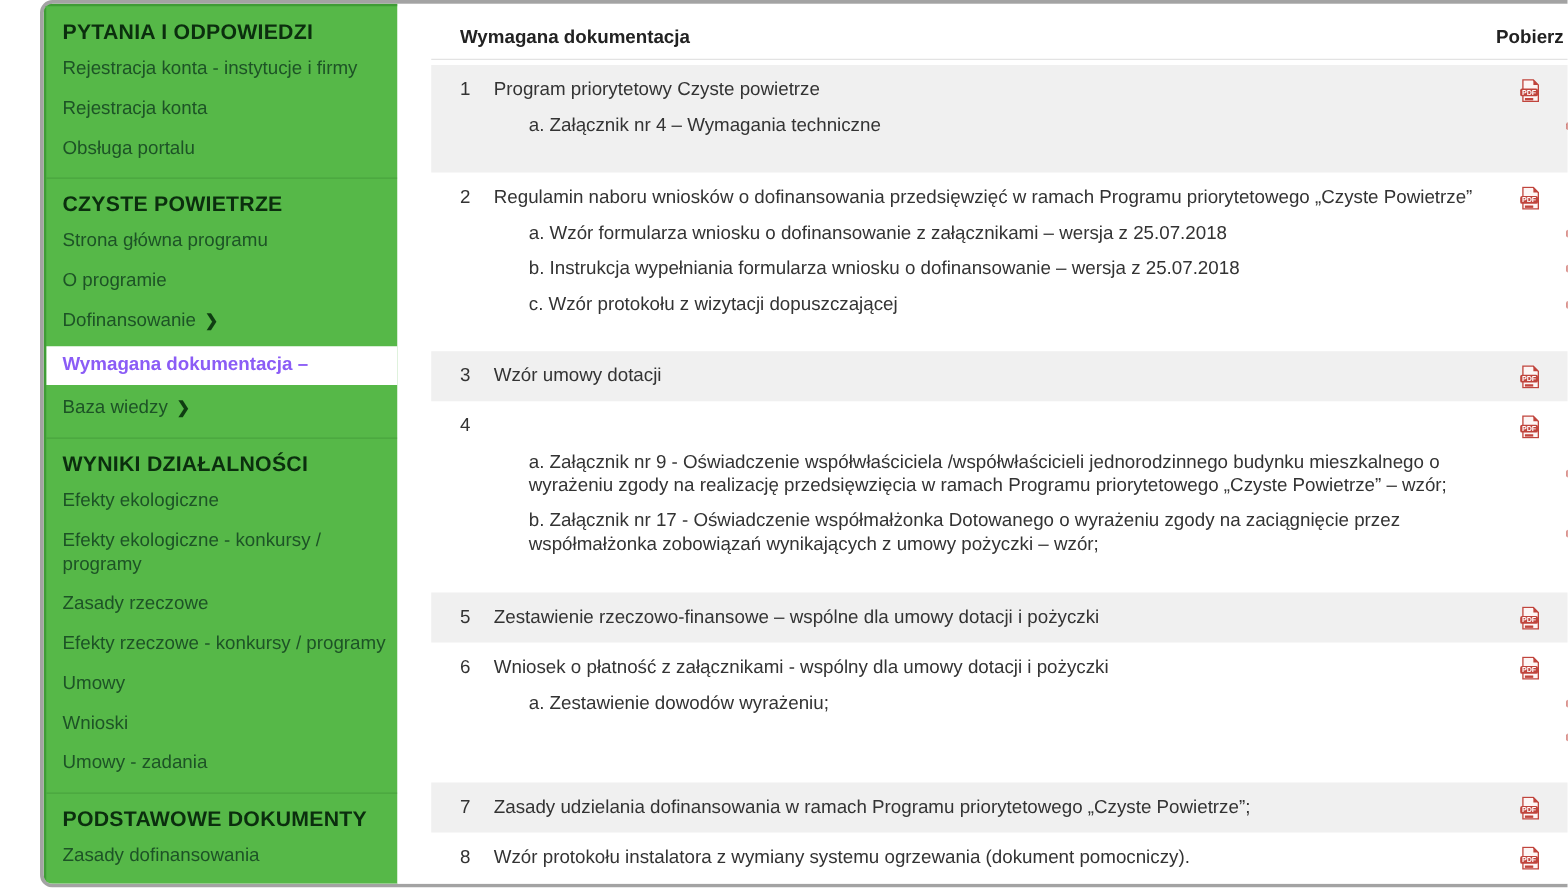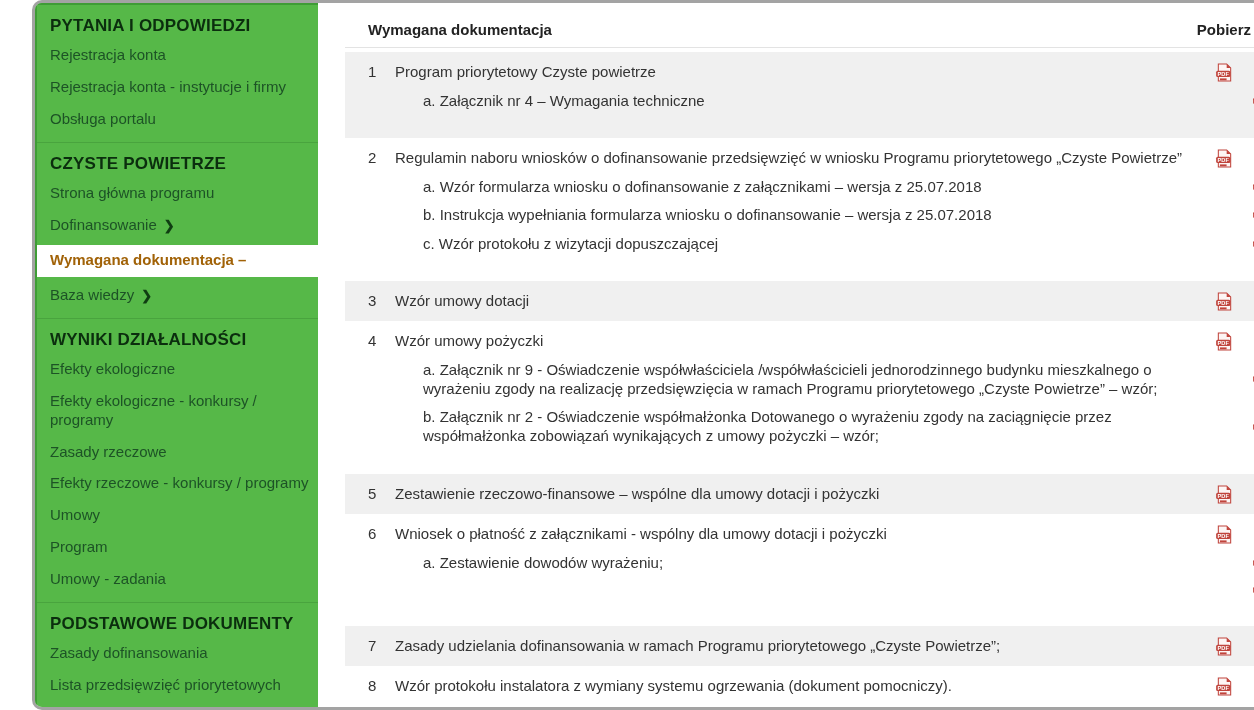--- a/index.html
+++ b/index.html
@@ -31,21 +31,21 @@
     font-size:17px; font-weight:700; color:#0b2e0e;
     padding:9px 13px 4px 13px; letter-spacing:.2px;
   }
   .item {
     font-size:15px; color:#1d5326;
     padding:6px 8px 7px 13px; line-height:1.25;
     cursor:pointer;
   }
   .item .chev { font-weight:700; color:#0f3d12; margin-left:7px; font-size:13px; }
   .item.active {
-    background:#ffffff; color:#a16207; font-weight:700;
+    background:#ffffff; color:#8b5cf6; font-weight:700;
     margin:3px 0;
   }
   .divider { border-top:1px solid #49a43e; margin:7px 0 2px 0; }
   
   .content {
     flex:1; background:#fff;
     padding:18px 0 0 27px;
     overflow:hidden;
   }
   .content-header {
@@ -78,49 +78,50 @@
 </style>
 </head>
 <body>
 
 <div class="window">
 
   <aside class="sidebar">
 
     <div class="sec">
       <div class="sec-title">PYTANIA I ODPOWIEDZI</div>
+      <div class="item">Rejestracja konta - instytucje i firmy</div>
       <div class="item">Rejestracja konta</div>
-      <div class="item">Rejestracja konta - instytucje i firmy</div>
       <div class="item">Obsługa portalu</div>
     </div>
 
     <div class="divider"></div>
 
     <div class="sec">
       <div class="sec-title">CZYSTE POWIETRZE</div>
       <div class="item">Strona główna programu</div>
+      <div class="item">O programie</div>
       <div class="item">
         <span>Dofinansowanie</span><span class="chev">❯</span>
       </div>
       <div class="item active">Wymagana dokumentacja –</div>
       <div class="item">
         <span>Baza wiedzy</span><span class="chev">❯</span>
       </div>
     </div>
 
     <div class="divider"></div>
 
     <div class="sec">
       <div class="sec-title">WYNIKI DZIAŁALNOŚCI</div>
       <div class="item">Efekty ekologiczne</div>
       <div class="item">Efekty ekologiczne - konkursy / programy</div>
       <div class="item">Zasady rzeczowe</div>
       <div class="item">Efekty rzeczowe - konkursy / programy</div>
       <div class="item">Umowy</div>
-      <div class="item">Program</div>
+      <div class="item">Wnioski</div>
       <div class="item">Umowy - zadania</div>
     </div>
 
     <div class="divider"></div>
 
     <div class="sec">
       <div class="sec-title">PODSTAWOWE DOKUMENTY</div>
       <div class="item">Zasady dofinansowania</div>
       <div class="item">Lista przedsięwzięć priorytetowych</div>
 
@@ -152,21 +153,21 @@
             <path class="pg" d="M3.5 1h8.8l4.2 4.2V19h-13z"></path>
             <path class="fold" d="M12.3 1v4.2h4.2z"></path>
             <rect class="lbl" x="1.2" y="8.2" width="15" height="6.6" rx="1.6"></rect>
             <text x="8.7" y="13.5">PDF</text>
             <rect class="band" x="5.2" y="16.2" width="7" height="2"></rect>
           </svg>
       </section>
 
       <section class="doc-row has-subs">
         <div class="num">2</div>
-        <div class="title">Regulamin naboru wniosków o dofinansowanie przedsięwzięć w wniosku Programu priorytetowego „Czyste Powietrze”</div>
+        <div class="title">Regulamin naboru wniosków o dofinansowania przedsięwzięć w ramach Programu priorytetowego „Czyste Powietrze”</div>
         <svg class="pdf main-ico" viewBox="0 0 20 20">
             <path class="pg" d="M3.5 1h8.8l4.2 4.2V19h-13z"></path>
             <path class="fold" d="M12.3 1v4.2h4.2z"></path>
             <rect class="lbl" x="1.2" y="8.2" width="15" height="6.6" rx="1.6"></rect>
             <text x="8.7" y="13.5">PDF</text>
             <rect class="band" x="5.2" y="16.2" width="7" height="2"></rect>
           </svg>
         <div class="sub">a. Wzór formularza wniosku o dofinansowanie z załącznikami – wersja z 25.07.2018</div>
         <svg class="pdf sub-ico" viewBox="0 0 20 20">
             <path class="pg" d="M3.5 1h8.8l4.2 4.2V19h-13z"></path>
@@ -200,37 +201,36 @@
             <path class="pg" d="M3.5 1h8.8l4.2 4.2V19h-13z"></path>
             <path class="fold" d="M12.3 1v4.2h4.2z"></path>
             <rect class="lbl" x="1.2" y="8.2" width="15" height="6.6" rx="1.6"></rect>
             <text x="8.7" y="13.5">PDF</text>
             <rect class="band" x="5.2" y="16.2" width="7" height="2"></rect>
           </svg>
       </section>
 
       <section class="doc-row has-subs">
         <div class="num">4</div>
-        <div class="title">Wzór umowy pożyczki</div>
         <svg class="pdf main-ico" viewBox="0 0 20 20">
             <path class="pg" d="M3.5 1h8.8l4.2 4.2V19h-13z"></path>
             <path class="fold" d="M12.3 1v4.2h4.2z"></path>
             <rect class="lbl" x="1.2" y="8.2" width="15" height="6.6" rx="1.6"></rect>
             <text x="8.7" y="13.5">PDF</text>
             <rect class="band" x="5.2" y="16.2" width="7" height="2"></rect>
           </svg>
         <div class="sub">a. Załącznik nr 9 - Oświadczenie współwłaściciela /współwłaścicieli jednorodzinnego budynku mieszkalnego o wyrażeniu zgody na realizację przedsięwzięcia w ramach Programu priorytetowego „Czyste Powietrze” – wzór;</div>
         <svg class="pdf sub-ico" viewBox="0 0 20 20">
             <path class="pg" d="M3.5 1h8.8l4.2 4.2V19h-13z"></path>
             <path class="fold" d="M12.3 1v4.2h4.2z"></path>
             <rect class="lbl" x="1.2" y="8.2" width="15" height="6.6" rx="1.6"></rect>
             <text x="8.7" y="13.5">PDF</text>
             <rect class="band" x="5.2" y="16.2" width="7" height="2"></rect>
           </svg>
-        <div class="sub">b. Załącznik nr 2 - Oświadczenie współmałżonka Dotowanego o wyrażeniu zgody na zaciągnięcie przez współmałżonka zobowiązań wynikających z umowy pożyczki – wzór;</div>
+        <div class="sub">b. Załącznik nr 17 - Oświadczenie współmałżonka Dotowanego o wyrażeniu zgody na zaciągnięcie przez współmałżonka zobowiązań wynikających z umowy pożyczki – wzór;</div>
         <svg class="pdf sub-ico" viewBox="0 0 20 20">
             <path class="pg" d="M3.5 1h8.8l4.2 4.2V19h-13z"></path>
             <path class="fold" d="M12.3 1v4.2h4.2z"></path>
             <rect class="lbl" x="1.2" y="8.2" width="15" height="6.6" rx="1.6"></rect>
             <text x="8.7" y="13.5">PDF</text>
             <rect class="band" x="5.2" y="16.2" width="7" height="2"></rect>
           </svg>
       </section>
 
       <section class="doc-row">

